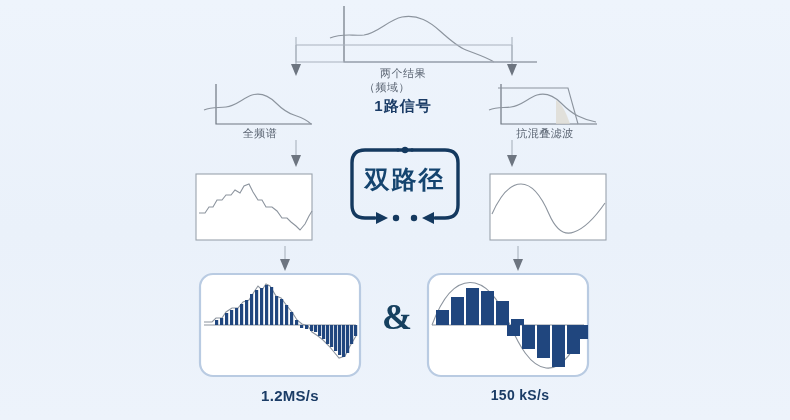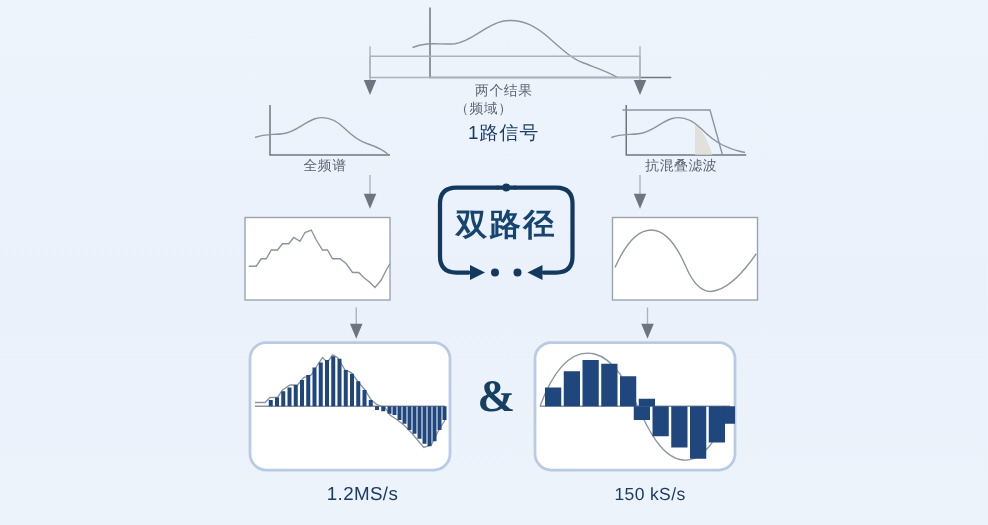--- a/index.html
+++ b/index.html
@@ -27,21 +27,21 @@
     color: #5a6472;
     font-size: 11px;
     line-height: 14px;
     letter-spacing: 0.5px;
     white-space: nowrap;
   }
   .cap-strong {
     position: absolute;
     text-align: center;
     color: #17365d;
-    font-weight: normal;
+    font-weight: bold;
     white-space: nowrap;
   }
   #label-input-signal {
     left: 338px; top: 66px; width: 130px;
   }
   #label-input-domain {
     left: 322px; top: 80px; width: 130px;
   }
   #label-one-channel {
     left: 338px; top: 97px; width: 130px;

